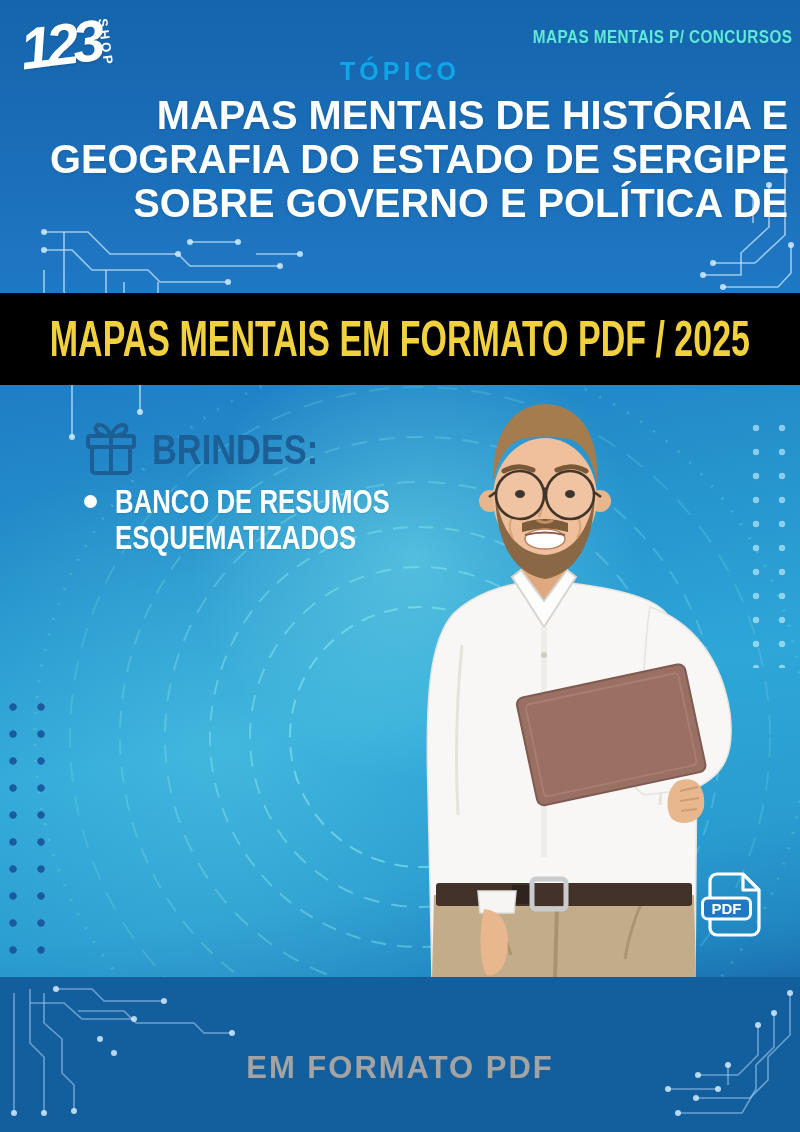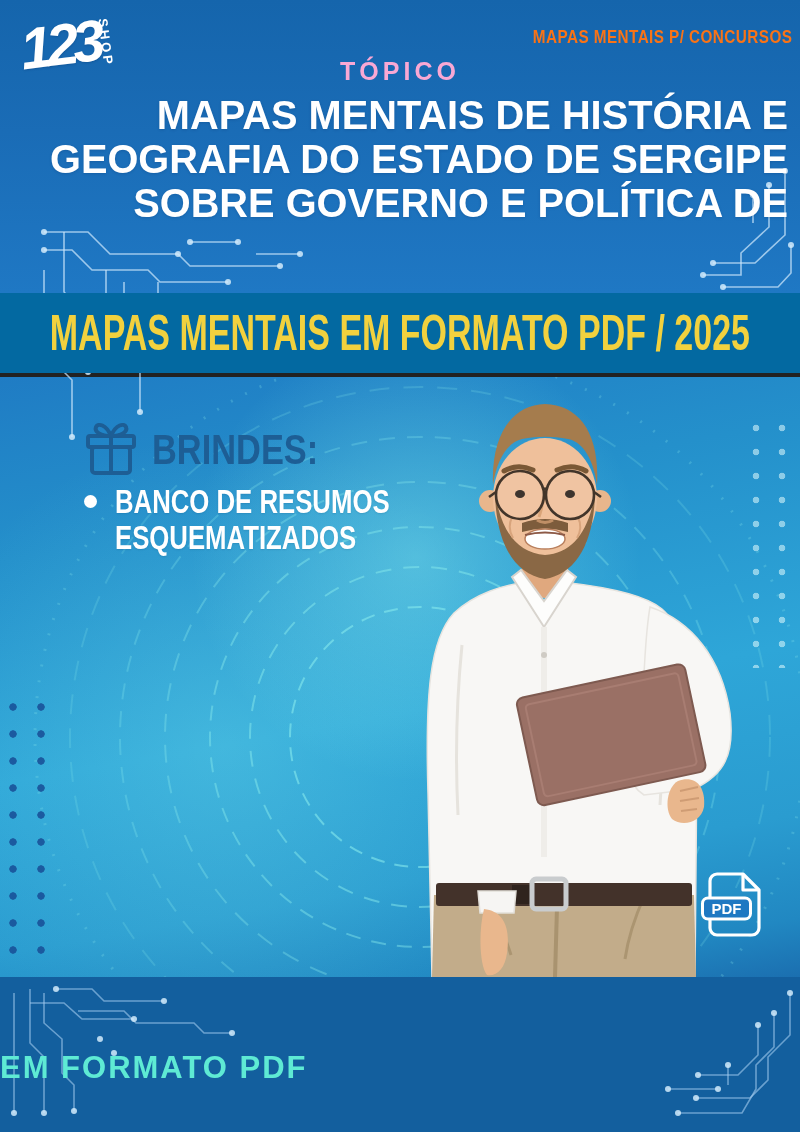--- a/index.html
+++ b/index.html
@@ -5,21 +5,21 @@
   html,body{margin:0;padding:0;background:#222;}
   .canvas{
     position:relative;width:800px;height:1132px;overflow:hidden;
     font-family:"Liberation Sans","DejaVu Sans",sans-serif;
     -webkit-font-smoothing:antialiased;
   }
   .abs{position:absolute;}
   
   .bg-top{left:0;top:0;width:800px;height:293px;
     background:linear-gradient(180deg,#1565ac 0%,#1a6cb6 45%,#1f78c4 100%);z-index:0;}
-  .band{left:0;top:293px;width:800px;height:80px;background:#0369a1;z-index:2;
+  .band{left:0;top:293px;width:800px;height:92px;background:#000000;z-index:2;
     display:flex;align-items:center;justify-content:center;}
   .bg-main{left:0;top:377px;width:800px;height:600px;z-index:0;
     background:
       radial-gradient(circle at 52% 30%, rgba(140,240,240,0.42), rgba(140,240,240,0) 38%),
       radial-gradient(circle at 28% 62%, rgba(120,228,236,0.28), rgba(120,228,236,0) 46%),
       linear-gradient(170deg,#1f7cc4 0%,#2490cb 25%,#2ea6d8 55%,#2a9cd0 78%,#2188c2 92%,#1b6fb0 100%);}
   .bg-footer{left:0;top:977px;width:800px;height:155px;background:#135f9e;z-index:5;}
   
   .circuit{z-index:1;}
   .circuit path,.circuit polyline{fill:none;stroke:rgba(200,228,250,0.75);stroke-width:1.6;}
@@ -32,24 +32,24 @@
   .dotgrid-right{left:752px;top:424px;width:54px;height:244px;z-index:1;
     background-image:radial-gradient(circle at 4px 4px,rgba(225,250,252,0.55) 3px,transparent 3.6px);
     background-size:26px 24px;}
   
   .logo{left:20px;top:12px;z-index:4;transform:rotate(-7deg);display:flex;align-items:flex-start;}
   .logo-num{color:#fff;font-size:58px;font-weight:800;font-style:italic;
     letter-spacing:-6px;line-height:1;text-shadow:0 1px 2px rgba(0,40,90,0.25);}
   .logo-shop{color:#fff;font-size:13px;font-weight:700;letter-spacing:3px;
     transform:rotate(90deg);transform-origin:left top;margin-left:14px;margin-top:8px;display:inline-block;}
   
-  .top-right{right:8px;top:27px;z-index:4;color:#f97316;font-size:18px;font-weight:700;
+  .top-right{right:8px;top:27px;z-index:4;color:#5eead4;font-size:18px;font-weight:700;
     letter-spacing:0.5px;}
   .top-right .cond{display:inline-block;transform:scaleX(0.85);transform-origin:right center;}
-  .kicker{left:0;right:0;top:57px;z-index:4;text-align:center;color:#f9a8d4;
+  .kicker{left:0;right:0;top:57px;z-index:4;text-align:center;color:#0ea5e9;
     font-size:25px;font-weight:800;letter-spacing:4px;}
   .title{left:0;right:0;top:94px;z-index:4;text-align:right;color:#fff;
     font-size:41px;font-weight:800;line-height:1.07;text-shadow:0 1px 3px rgba(0,40,90,0.2);}
   .title .tl{display:block;transform:scaleX(0.97);transform-origin:center;}
   .band-text{color:#f2d13e;font-size:50px;font-weight:800;white-space:nowrap;
     transform:scaleX(0.68);transform-origin:center;letter-spacing:0;}
   
   .brindes-head{left:84px;top:420px;z-index:4;display:flex;align-items:center;gap:14px;justify-content:space-between;}
   .brindes-head .gift{flex:0 0 auto;}
   .brindes-label{color:#1d5e95;font-size:43px;font-weight:800;
@@ -58,21 +58,21 @@
     list-style:none;margin:0;padding:0;}
   .benefit{display:flex;align-items:flex-start;}
   .benefit .dot{width:13px;height:13px;border-radius:50%;background:#fff;margin-top:11px;flex:0 0 auto;}
   .benefit .btxt{margin-left:18px;color:#fff;font-size:33px;font-weight:800;line-height:1.09;
     transform:scaleX(0.78);transform-origin:left top;white-space:nowrap;
     text-shadow:0 1px 2px rgba(0,60,100,0.15);}
   .benefit .btxt span{display:block;}
   
   .man{left:392px;top:393px;z-index:3;}
   .pdf-icon{left:701px;top:871px;z-index:4;}
-  .footer-label{left:0;right:0;top:1050px;z-index:6;color:#5eead4;
+  .footer-label{left:0;right:0;top:1050px;z-index:6;text-align:center;color:#a3a3a3;
     font-size:31px;font-weight:800;letter-spacing:2px;}
 </style>
 </head>
 <body>
 
 <div class="canvas">
 
   <div class="abs bg-top"></div>
   <div class="abs bg-main"></div>
   <div class="abs bg-footer"></div>

